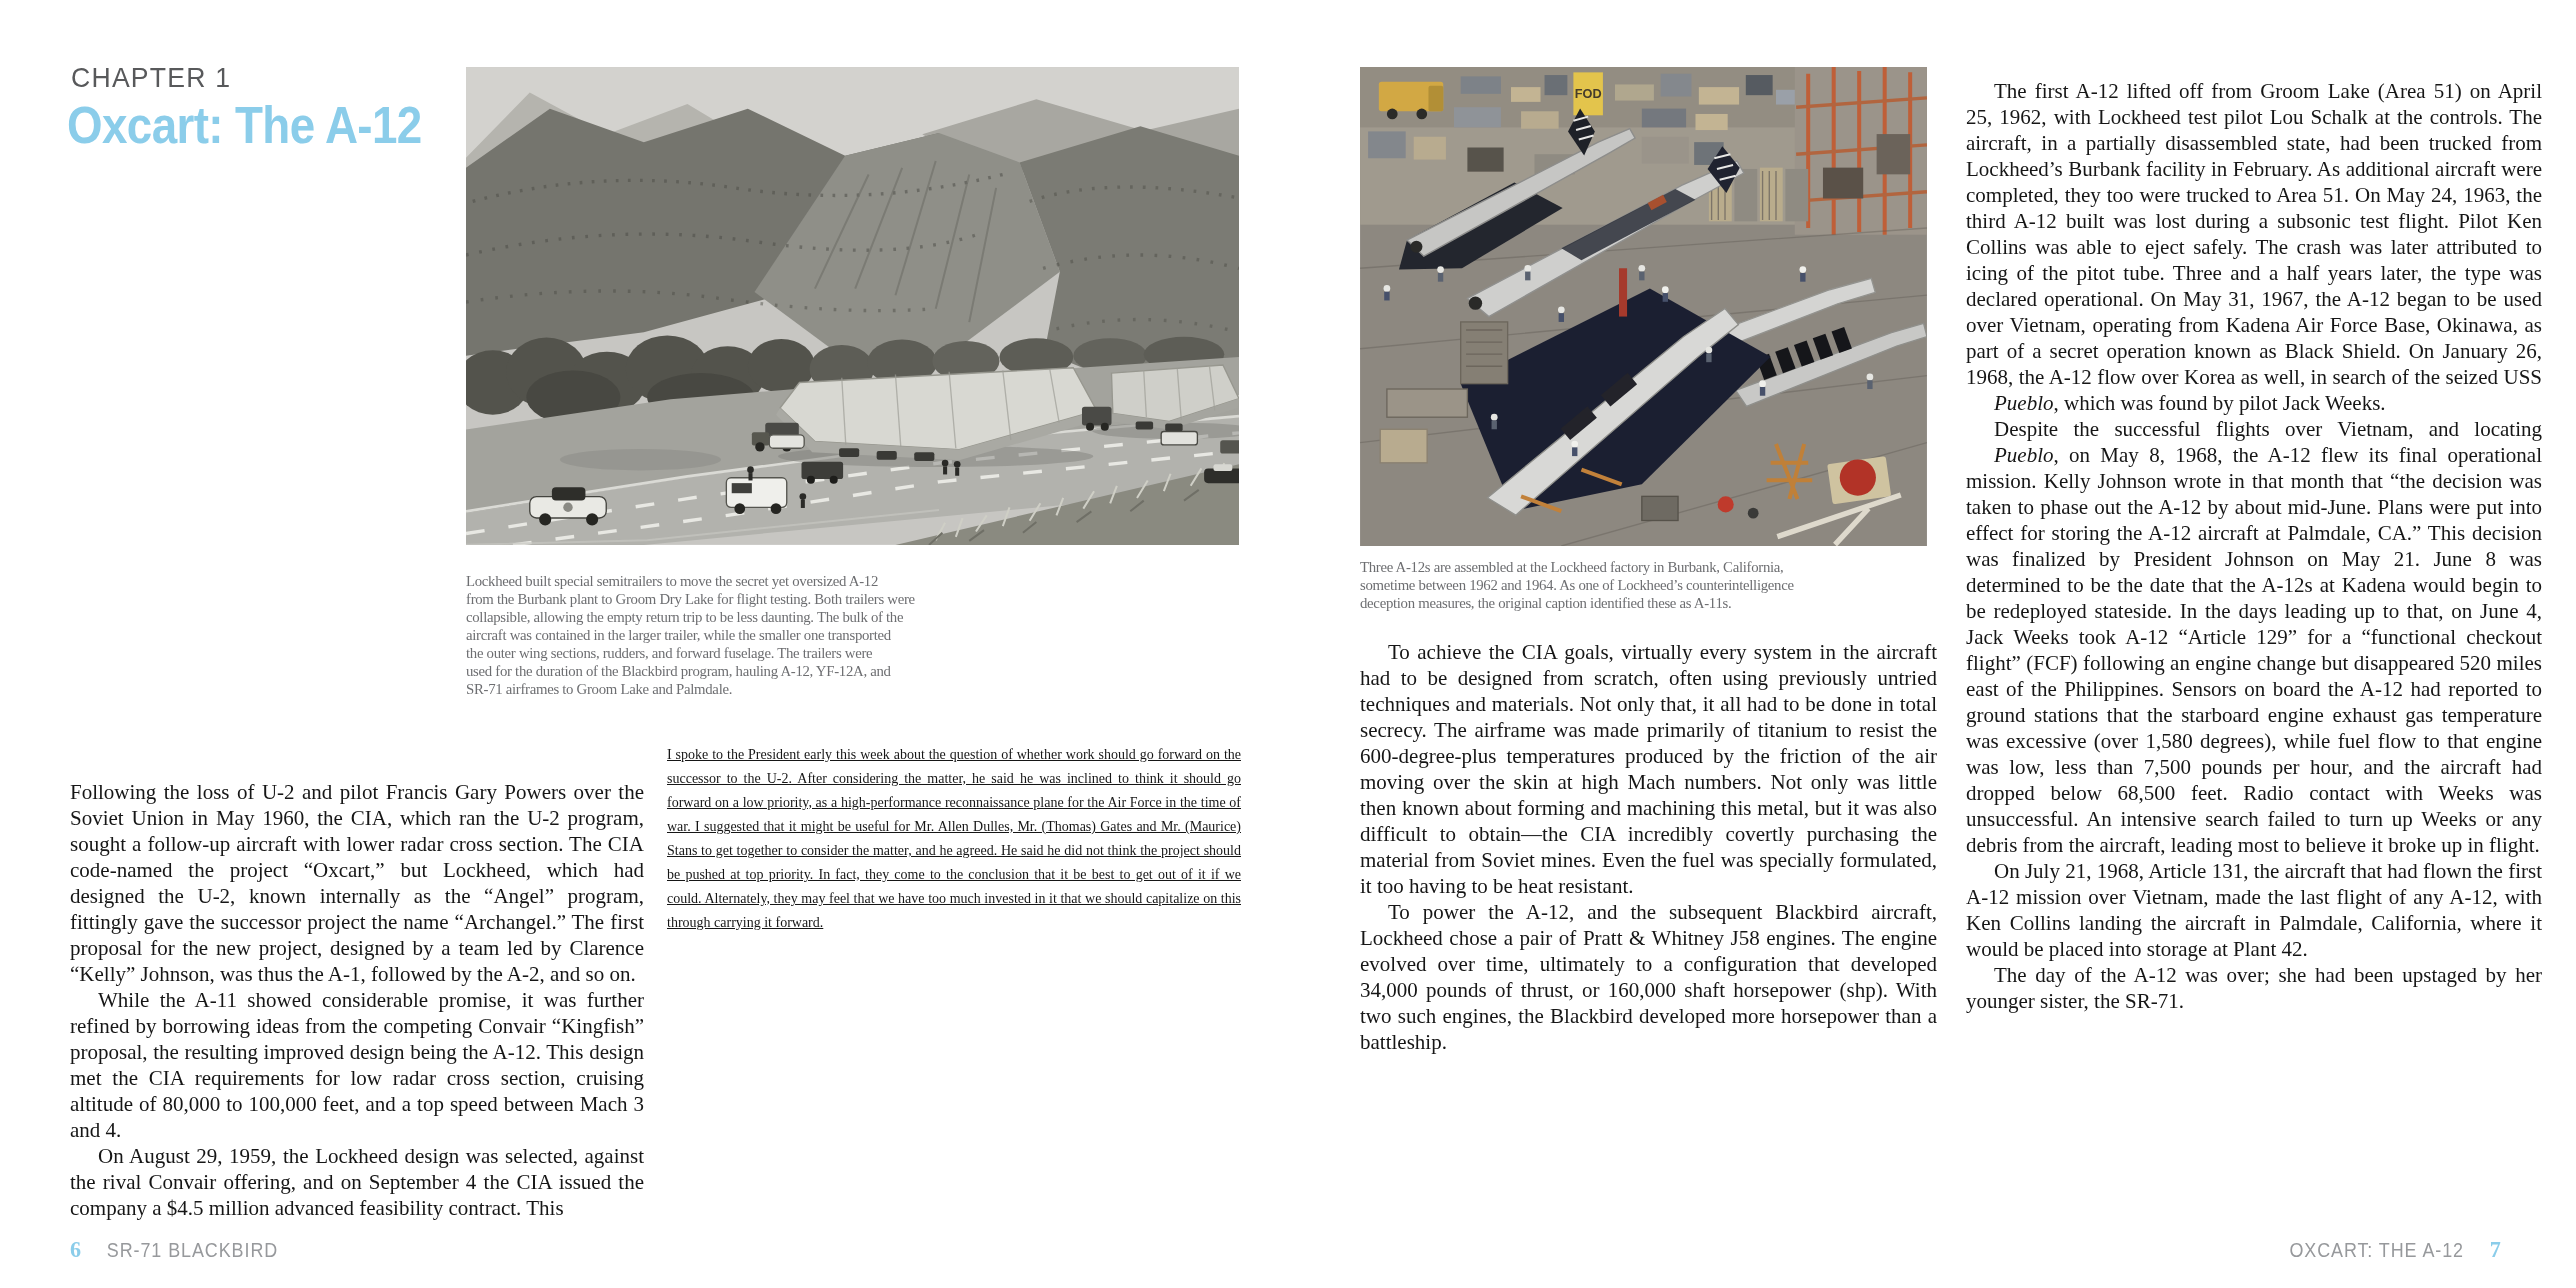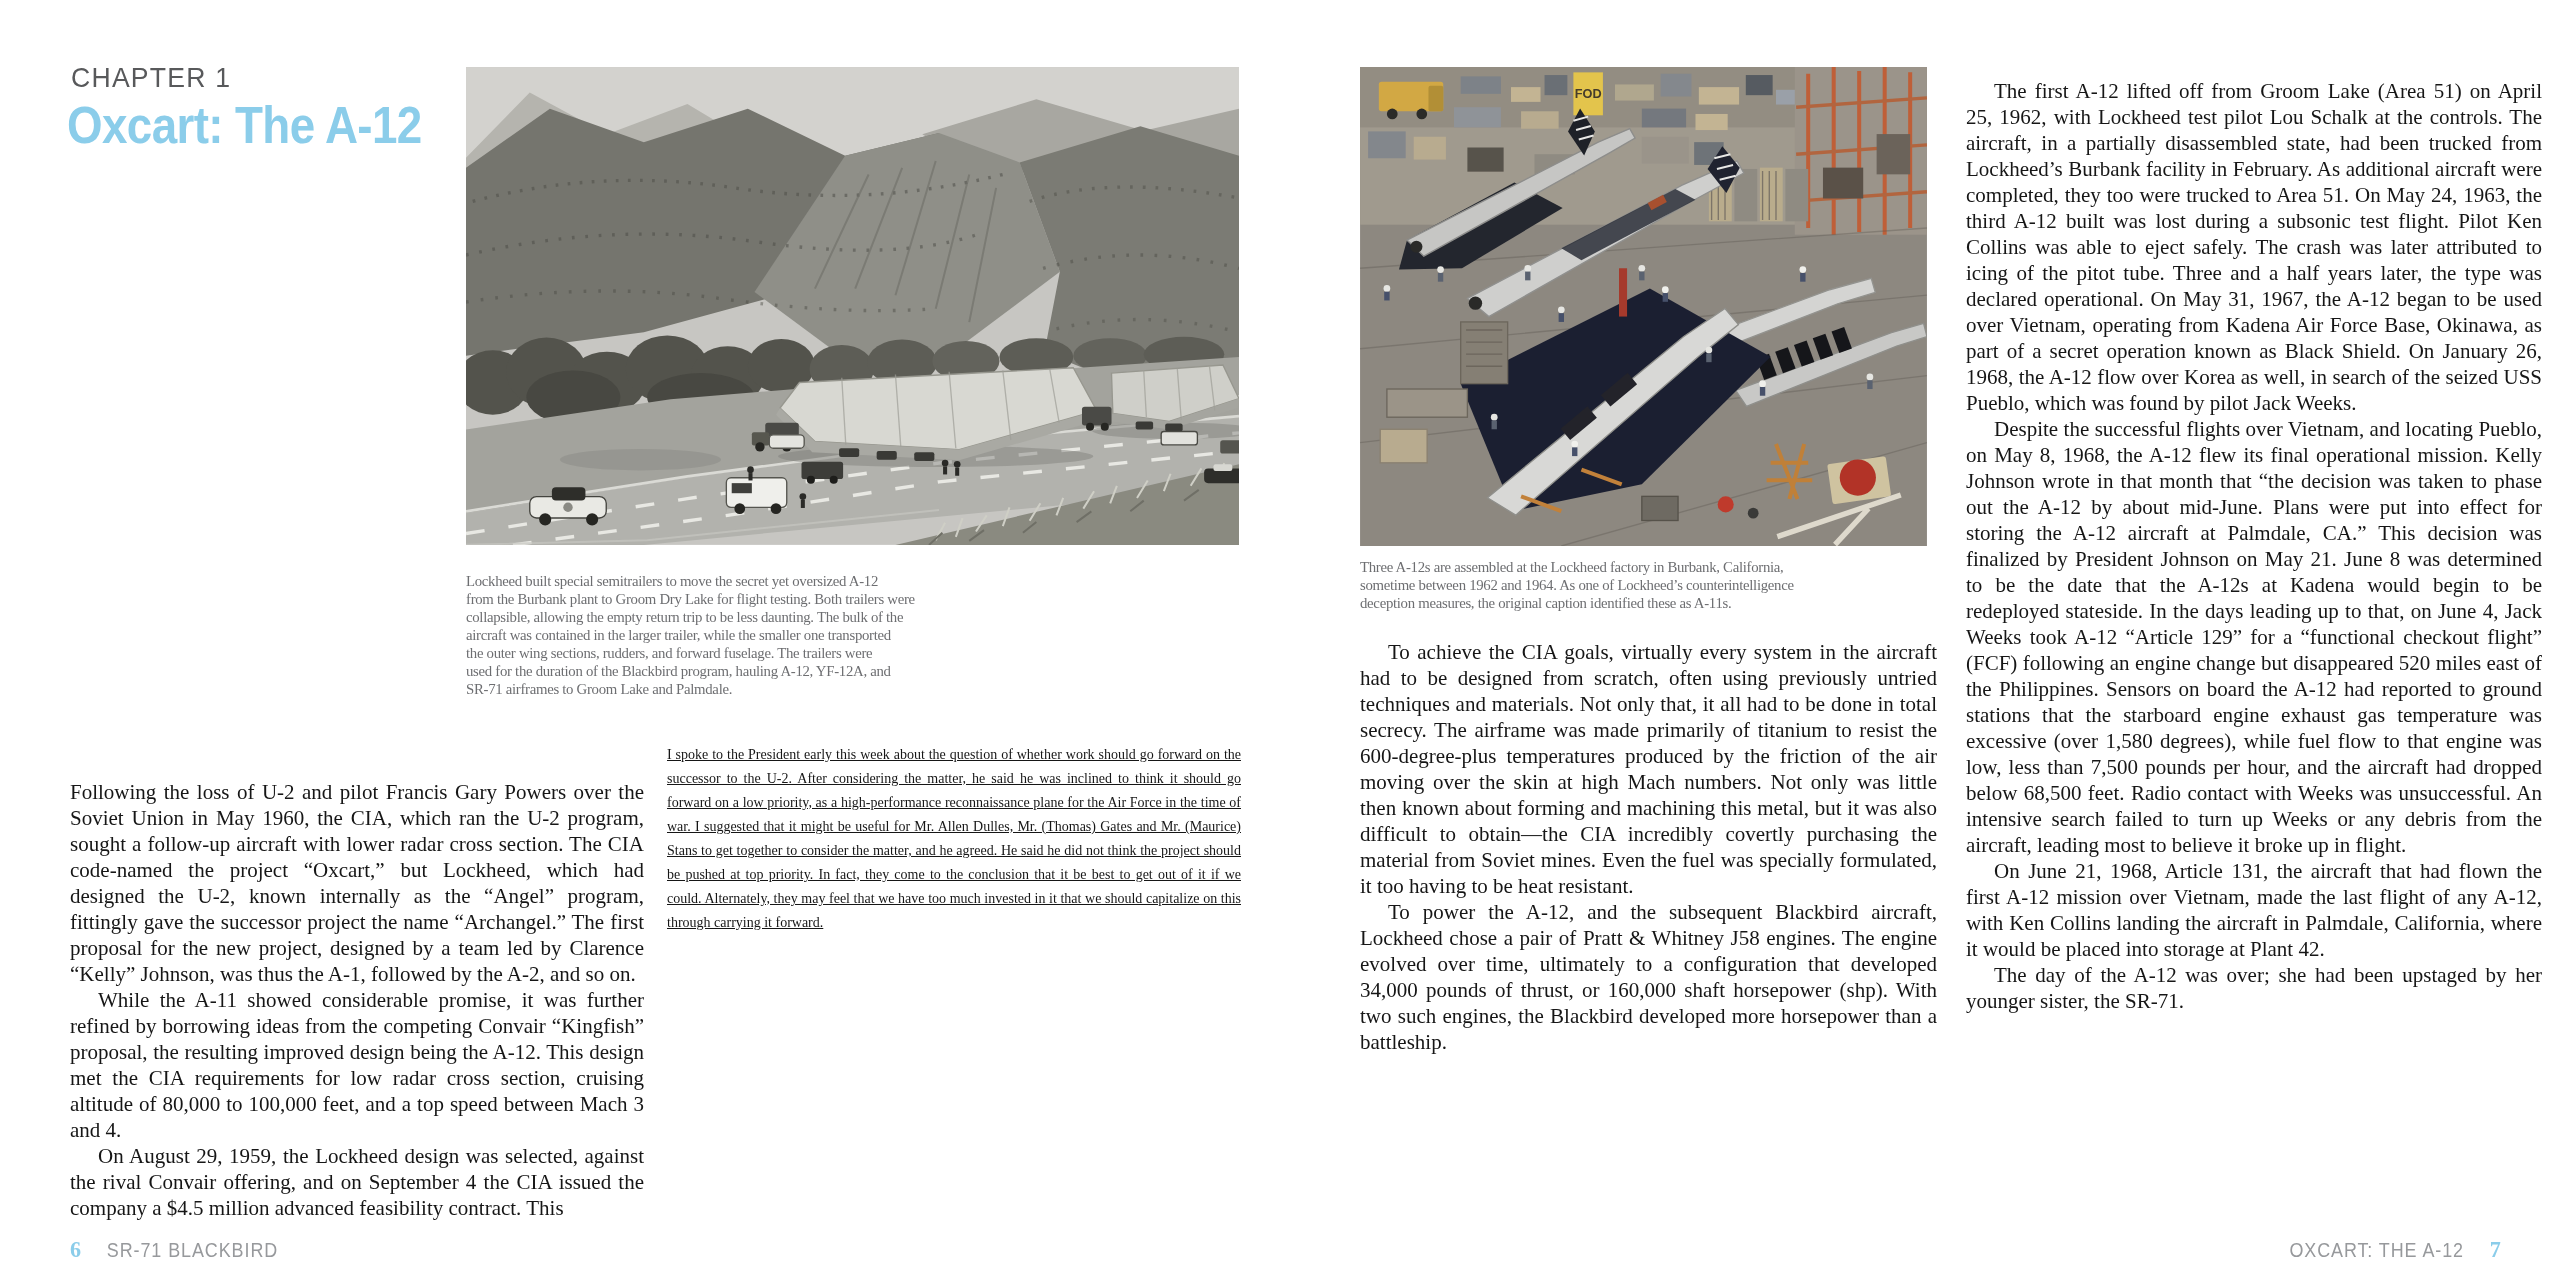--- a/index.html
+++ b/index.html
@@ -18,21 +18,21 @@
 
   
   .caption{font-family:Liberation Serif, serif;font-size:14.8px;line-height:18px;
            color:#6d6e71;letter-spacing:-0.3px;white-space:pre-line;}
 
   
   .bodycol{font-size:21px;line-height:26px;text-align:justify;}
   .bodycol p{margin:0;padding:0;}
   .bodycol p.ind{text-indent:28px;}
   .quote{font-size:14px;line-height:24px;margin:25.5px 42px 0 17.4px;text-align:justify;text-decoration:underline;}
-  .it{}
+  .it{font-style:italic;margin-left:28px;}
 
   
   .footer{font-family:"Liberation Sans", sans-serif;white-space:nowrap;}
   .footer .pageno{font-family:"Liberation Serif", serif;font-weight:bold;font-size:24px;color:#8bcdea;}
   .footer .ftext{font-size:19.5px;color:#97999c;letter-spacing:1px;}
   .footer-left{transform:scaleX(.92);transform-origin:0 50%;}
   .footer-right{transform:scaleX(.92);transform-origin:100% 50%;text-align:right;}
   .footer .gap{display:inline-block;width:28px;}
 </style>
 </head>
@@ -325,21 +325,21 @@
 sometime between 1962 and 1964. As one of Lockheed’s counterintelligence
 deception measures, the original caption identified these as A-11s.</div>
 
   <div class="abs bodycol" style="left:1360px;top:639px;width:577px;">
     <p class="ind">To achieve the CIA goals, virtually every system in the aircraft had to be designed from scratch, often using previously untried techniques and materials. Not only that, it all had to be done in total secrecy. The airframe was made primarily of titanium to resist the 600-degree-plus temperatures produced by the friction of the air moving over the skin at high Mach numbers. Not only was little then known about forming and machining this metal, but it was also difficult to obtain—the CIA incredibly covertly purchasing the material from Soviet mines. Even the fuel was specially formulated, it too having to be heat resistant.</p>
     <p class="ind">To power the A-12, and the subsequent Blackbird aircraft, Lockheed chose a pair of Pratt &amp; Whitney J58 engines. The engine evolved over time, ultimately to a configuration that developed 34,000 pounds of thrust, or 160,000 shaft horsepower (shp). With two such engines, the Blackbird developed more horsepower than a battleship.</p>
   </div>
   <div class="abs bodycol" style="left:1966px;top:78px;width:576px;">
     <p class="ind"><span>The first A-12 lifted off from Groom Lake (Area 51) on April 25, 1962, with Lockheed test pilot Lou Schalk at the controls. The aircraft, in a partially disassembled state, had been trucked from Lockheed’s Burbank facility in February. As additional aircraft were completed, they too were trucked to Area 51. On May 24, 1963, the third A-12 built was lost during a subsonic test flight. Pilot Ken Collins was able to eject safely. The crash was later attributed to icing of the pitot tube. Three and a half years later, the type was declared operational. On May 31, 1967, the A-12 began to be used over Vietnam, operating from Kadena Air Force Base, Okinawa, as part of a secret operation known as Black Shield. On January 26, 1968, the A-12 flow over Korea as well, in search of the seized USS </span><span class="it">Pueblo</span><span>, which was found by pilot Jack Weeks.</span></p>
     <p class="ind"><span>Despite the successful flights over Vietnam, and locating </span><span class="it">Pueblo</span><span>, on May 8, 1968, the A-12 flew its final operational mission. Kelly Johnson wrote in that month that “the decision was taken to phase out the A-12 by about mid-June. Plans were put into effect for storing the A-12 aircraft at Palmdale, CA.” This decision was finalized by President Johnson on May 21. June 8 was determined to be the date that the A-12s at Kadena would begin to be redeployed stateside. In the days leading up to that, on June 4, Jack Weeks took A-12 “Article 129” for a “functional checkout flight” (FCF) following an engine change but disappeared 520 miles east of the Philippines. Sensors on board the A-12 had reported to ground stations that the starboard engine exhaust gas temperature was excessive (over 1,580 degrees), while fuel flow to that engine was low, less than 7,500 pounds per hour, and the aircraft had dropped below 68,500 feet. Radio contact with Weeks was unsuccessful. An intensive search failed to turn up Weeks or any debris from the aircraft, leading most to believe it broke up in flight.</span></p>
-    <p class="ind">On June 21, 1968, Article 131, the aircraft that had flown the first A-12 mission over Vietnam, made the last flight of any A-12, with Ken Collins landing the aircraft in Palmdale, California, where it would be placed into storage at Plant 42.</p>
+    <p class="ind">On July 21, 1968, Article 131, the aircraft that had flown the first A-12 mission over Vietnam, made the last flight of any A-12, with Ken Collins landing the aircraft in Palmdale, California, where it would be placed into storage at Plant 42.</p>
     <p class="ind">The day of the A-12 was over; she had been upstaged by her younger sister, the SR-71.</p>
   </div>
 
   <div class="abs footer footer-right" style="right:75px;top:1236px;">
     <span class="ftext">OXCART: THE A-12</span><span class="gap"></span><span class="pageno">7</span>
   </div>
 
 </div>
 
 

